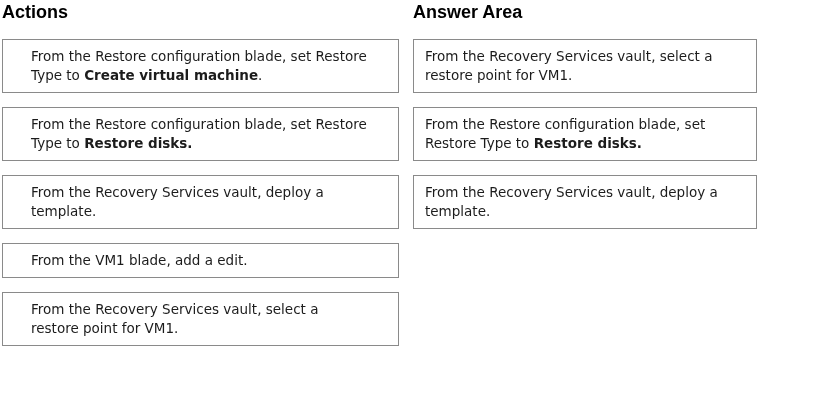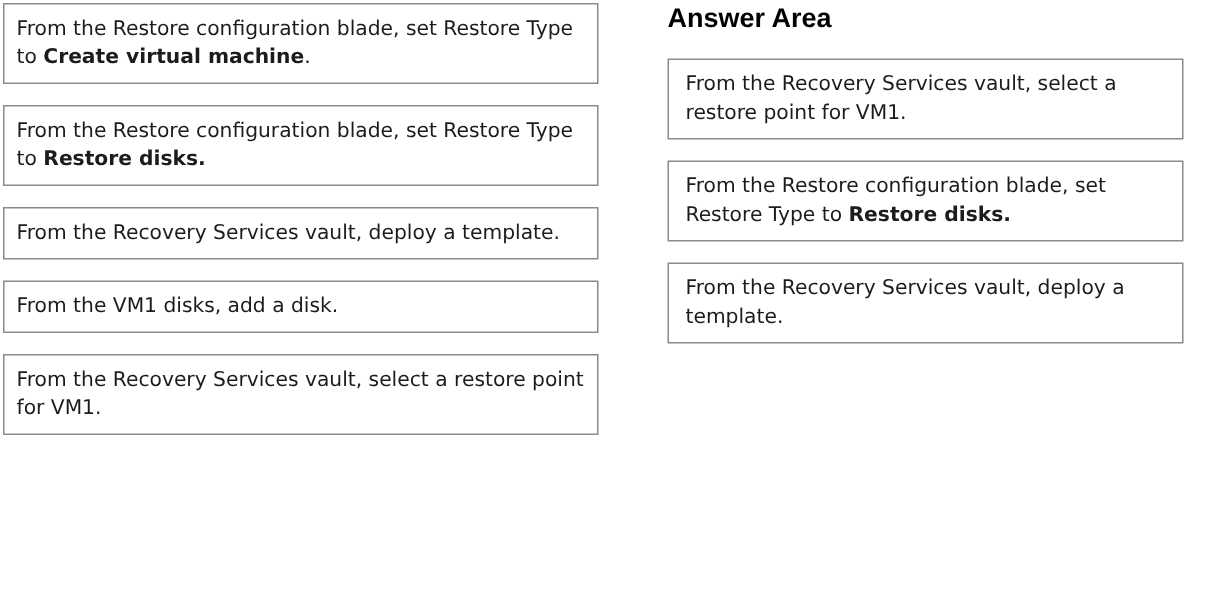--- a/index.html
+++ b/index.html
@@ -21,60 +21,60 @@
   }
   .col {
     flex: none;
   }
   .col-actions {
     width: 397px;
     margin-right: 14px;
   }
   .col-answer {
     width: 344px;
-    margin-left: 32px;
   }
   .heading {
     margin: 0 0 17px 0;
     font-family: "Liberation Sans", sans-serif;
     font-size: 18px;
     line-height: 20px;
     font-weight: bold;
     color: var(--heading-color, #000000);
     letter-spacing: 0;
   }
   .action-box {
     box-sizing: border-box;
     width: 100%;
     border: 1px solid var(--box-border, #8a8a8a);
     background: var(--box-bg, #ffffff);
     color: var(--text-color, #1c1c1c);
     font-size: 13.5px;
     line-height: 19px;
-    padding: 7px 8px;
+    padding: 7px 28px;
     margin: 0 0 14px 0;
     cursor: default;
   }
   .col-answer .action-box {
     padding: 7px 11px;
   }
   .action-box b {
     font-weight: bold;
   }
 </style>
 </head>
 <body>
 
 <div class="layout">
   <section class="col col-actions">
+    <h2 class="heading">Actions</h2>
     <div id="actions-boxes">
         <div class="action-box"><span><span>From the Restore configuration blade, set Restore Type to </span><b>Create virtual machine</b><span>.</span></span></div>
         <div class="action-box"><span><span>From the Restore configuration blade, set Restore Type to </span><b>Restore disks.</b></span></div>
         <div class="action-box"><span><span>From the Recovery Services vault, deploy a template.</span></span></div>
-        <div class="action-box"><span><span>From the VM1 disks, add a disk.</span></span></div>
+        <div class="action-box"><span><span>From the VM1 blade, add a edit.</span></span></div>
         <div class="action-box"><span><span>From the Recovery Services vault, select a restore point for VM1.</span></span></div>
       </div>
   </section>
   <section class="col col-answer">
     <h2 class="heading">Answer Area</h2>
     <div id="answer-boxes">
         <div class="action-box"><span><span>From the Recovery Services vault, select a restore point for VM1.</span></span></div>
         <div class="action-box"><span><span>From the Restore configuration blade, set Restore Type to </span><b>Restore disks.</b></span></div>
         <div class="action-box"><span><span>From the Recovery Services vault, deploy a template.</span></span></div>
       </div>

